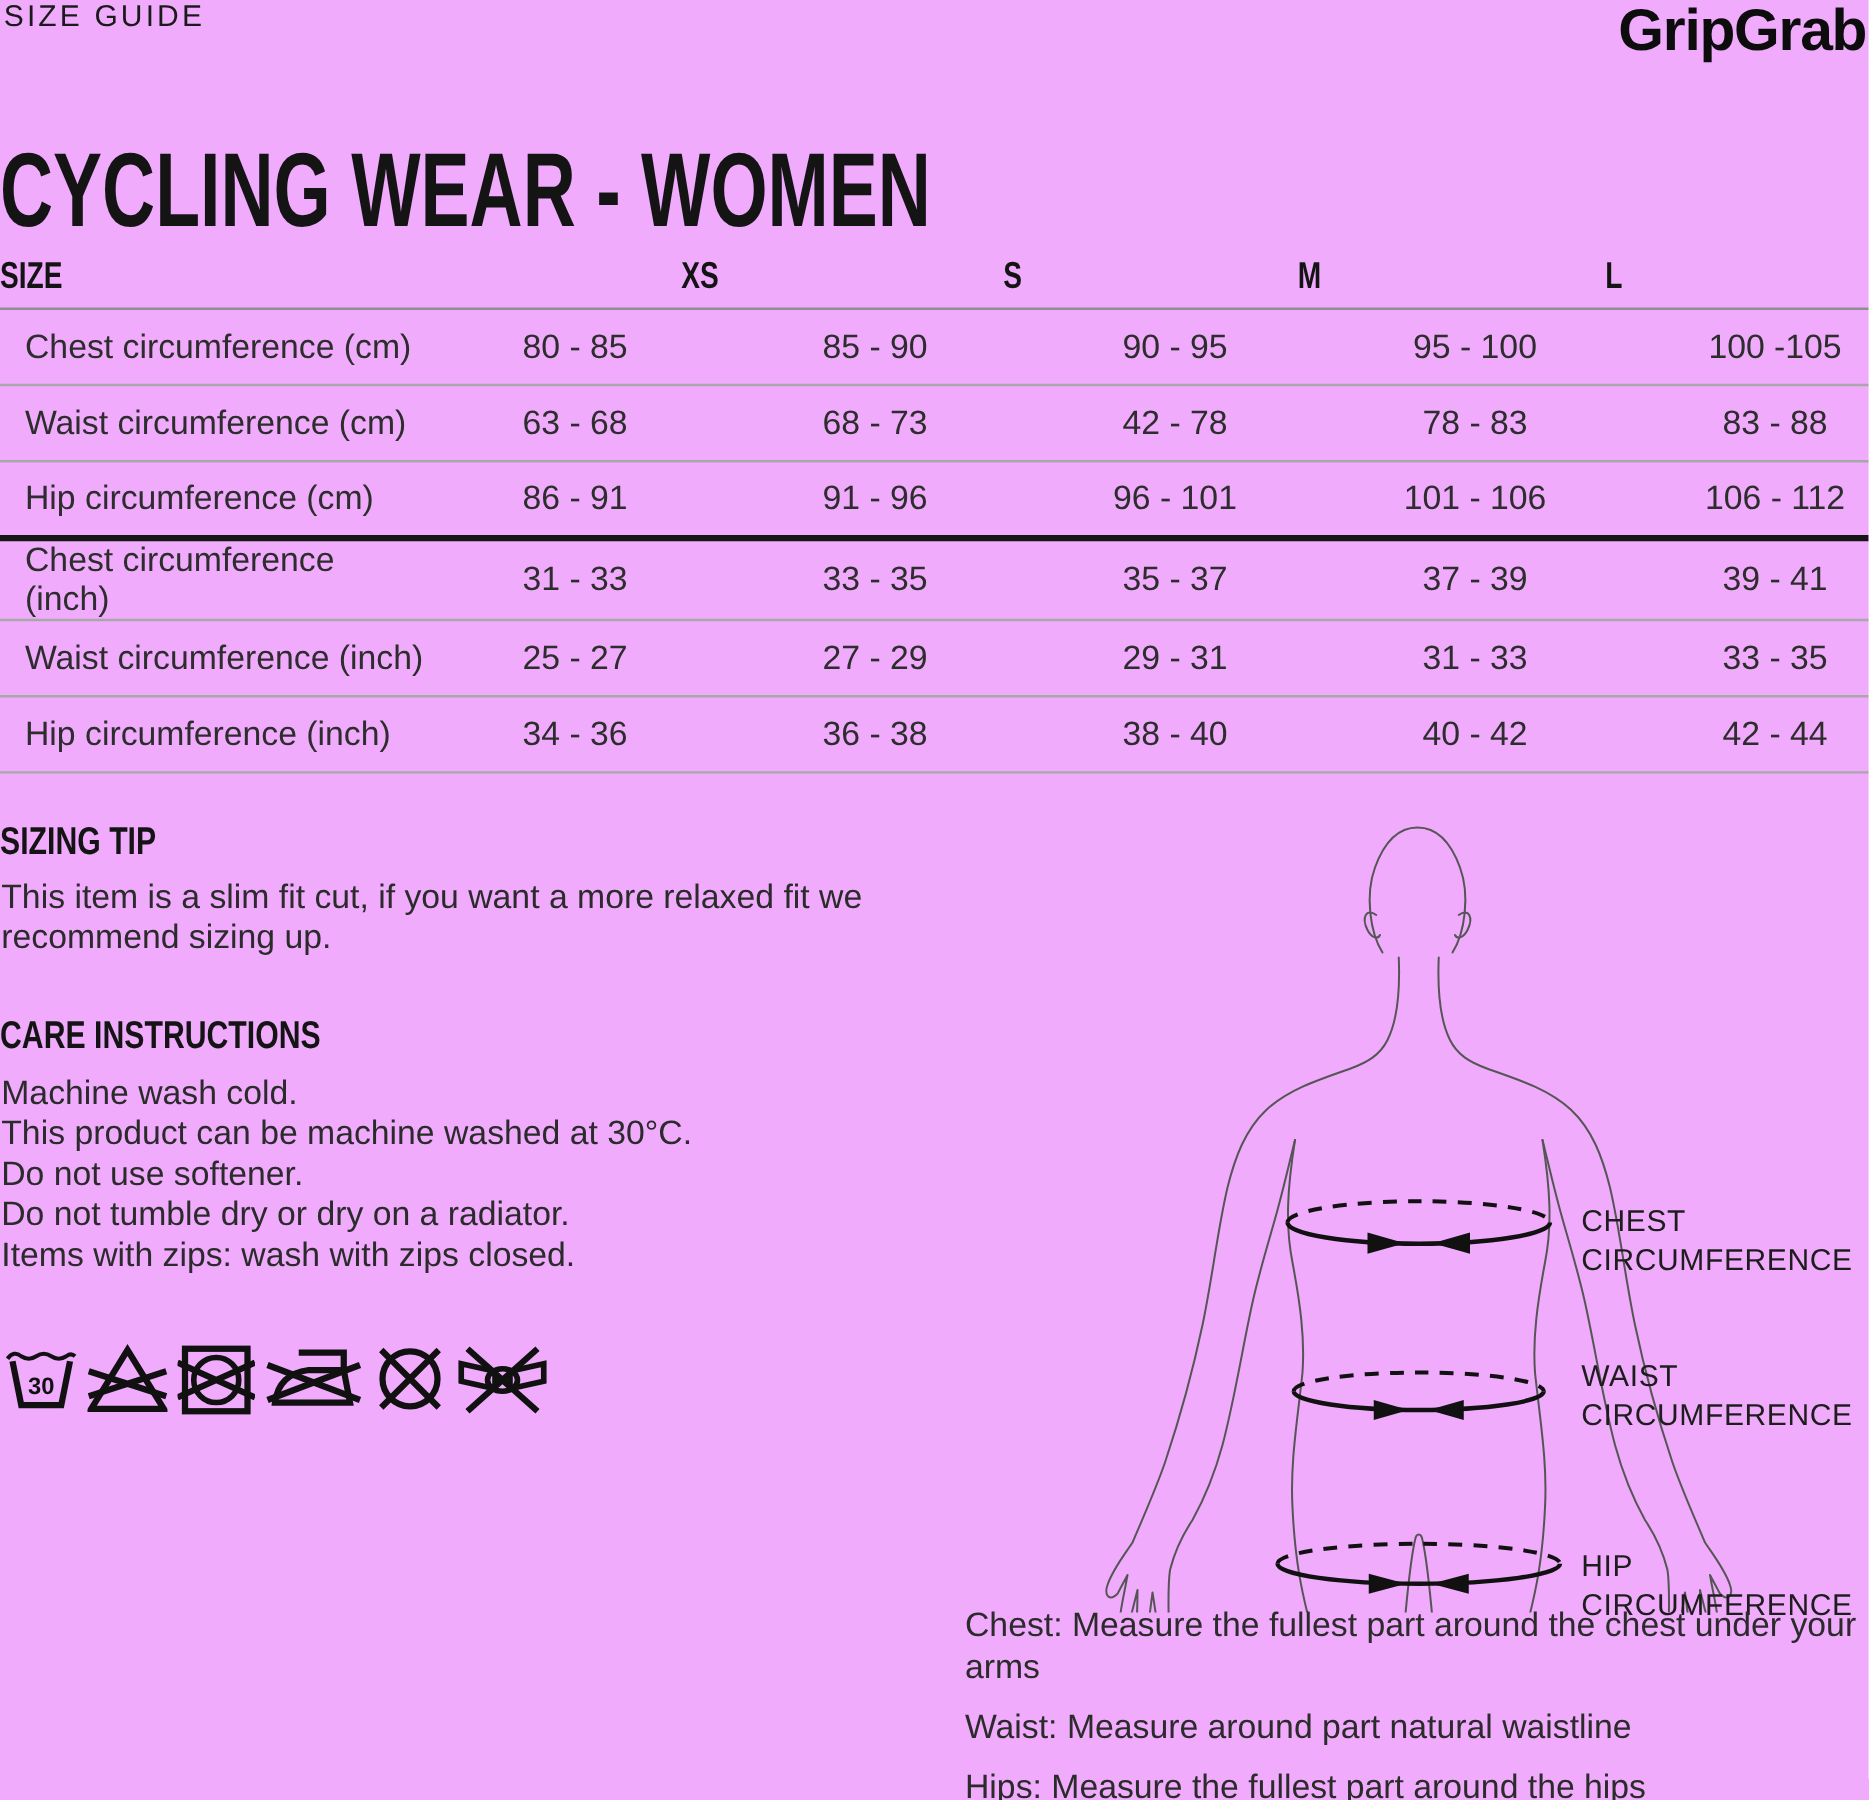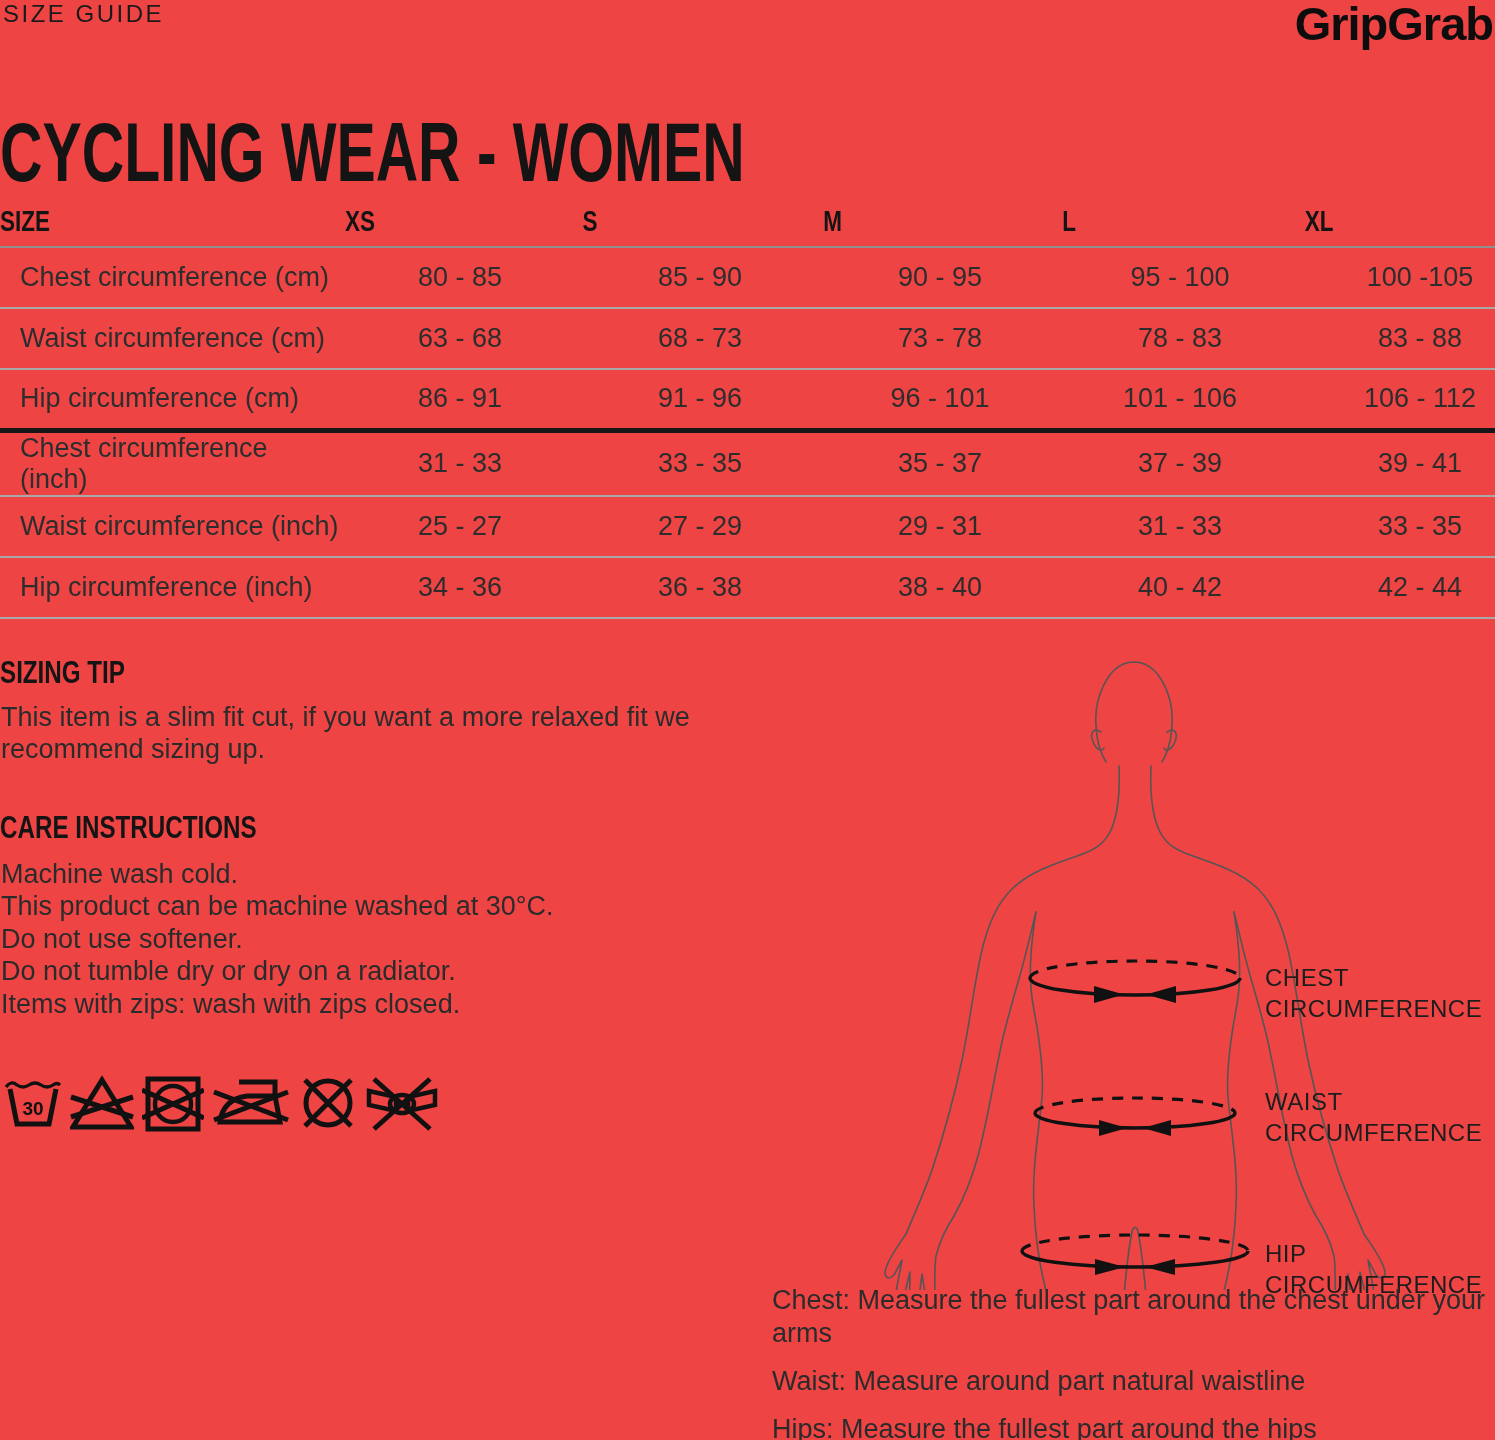--- a/index.html
+++ b/index.html
@@ -1,19 +1,19 @@
 <!DOCTYPE html>
 <html><head>
 <meta charset="utf-8">
 <style>
   html,body{margin:0;padding:0;background:#ffffff;}
   .page{
     position:relative;
     width:1495px;height:1440px;
-    background:#ef4444;
+    background:#f0abfc;
     font-family:"Liberation Sans", sans-serif;
     color:#2a2a2a;
     overflow:hidden;
   }
   
   .eyebrow{
     position:absolute;left:3px;top:0px;
     font-size:24px;letter-spacing:2.5px;color:#1a1a1a;
   }
   .logo{
@@ -26,21 +26,21 @@
     white-space:nowrap;transform:scaleX(0.70);transform-origin:0 50%;
     letter-spacing:0px;
   }
   
   .table-wrap{position:absolute;left:0;top:195px;width:1495px;overflow:hidden;}
   table.size-table{border-collapse:collapse;table-layout:fixed;width:1540px;}
   .size-table th,.size-table td{padding:0;vertical-align:middle;}
   .size-table thead tr{height:52px;}
   .size-table tbody tr{height:61px;}
   .size-table th{
-    font-size:30px;font-weight:bold;color:#141414;text-align:left;
+    font-size:30px;font-weight:bold;color:#141414;text-align:right;
     border-bottom:2px solid #8f8f8f;
   }
   .size-table th .cond{display:inline-block;transform:scaleX(0.75);white-space:nowrap;}
   .size-table th:first-child{text-align:left;}
   .size-table th:first-child .cond{transform-origin:0 50%;}
   .size-table td{
     font-size:27px;color:#2d2d2d;text-align:center;
     border-bottom:2px solid #a8a8a8;
   }
   .size-table td:first-child{text-align:left;padding-left:20px;}
@@ -106,21 +106,21 @@
           <td>80 - 85</td>
           <td>85 - 90</td>
           <td>90 - 95</td>
           <td>95 - 100</td>
           <td>100 -105</td>
         </tr>
         <tr>
           <td>Waist circumference (cm)</td>
           <td>63 - 68</td>
           <td>68 - 73</td>
-          <td>73 - 78</td>
+          <td>42 - 78</td>
           <td>78 - 83</td>
           <td>83 - 88</td>
         </tr>
         <tr class="cm-end">
           <td>Hip circumference (cm)</td>
           <td>86 - 91</td>
           <td>91 - 96</td>
           <td>96 - 101</td>
           <td>101 - 106</td>
           <td>106 - 112</td>

